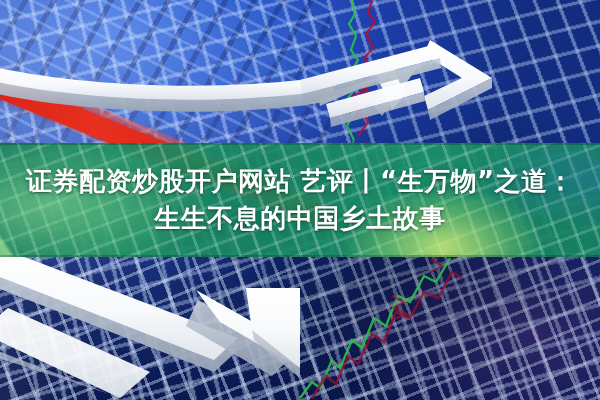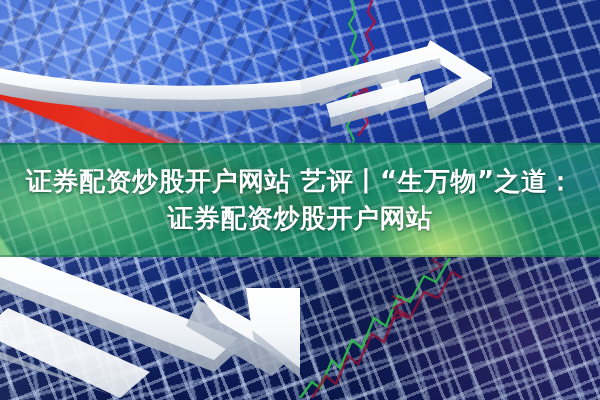--- a/index.html
+++ b/index.html
@@ -282,16 +282,16 @@
     <div id="green-slab"></div>
     <div id="green-slab2"></div>
 
     <div id="green-light"></div>
     <div class="edge-top"></div>
     <div class="edge-bot"></div>
   </div>
 
   <div id="headline">
     <div class="hl-line l1">证券配资炒股开户网站 艺评丨“生万物”之道：</div>
-    <div class="hl-line l2">证券配资炒股开户网站</div>
+    <div class="hl-line l2">生生不息的中国乡土故事</div>
   </div>
 
 </div>
 
 </body></html>

